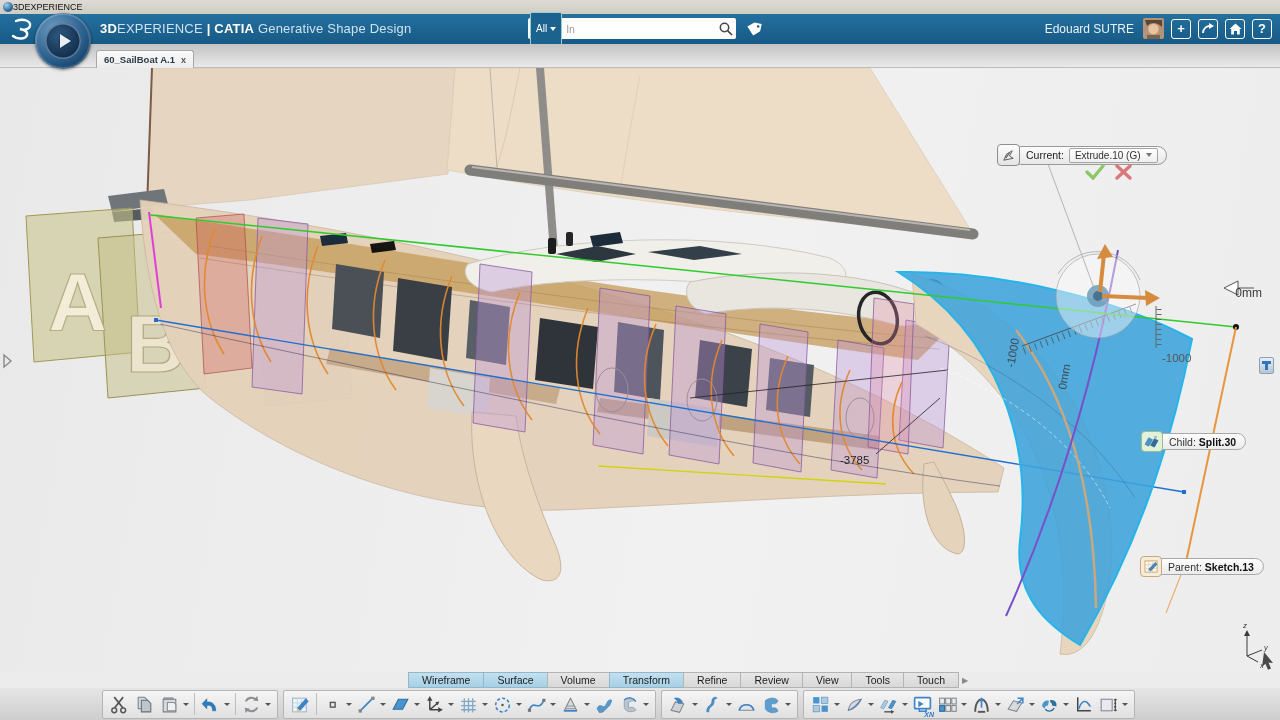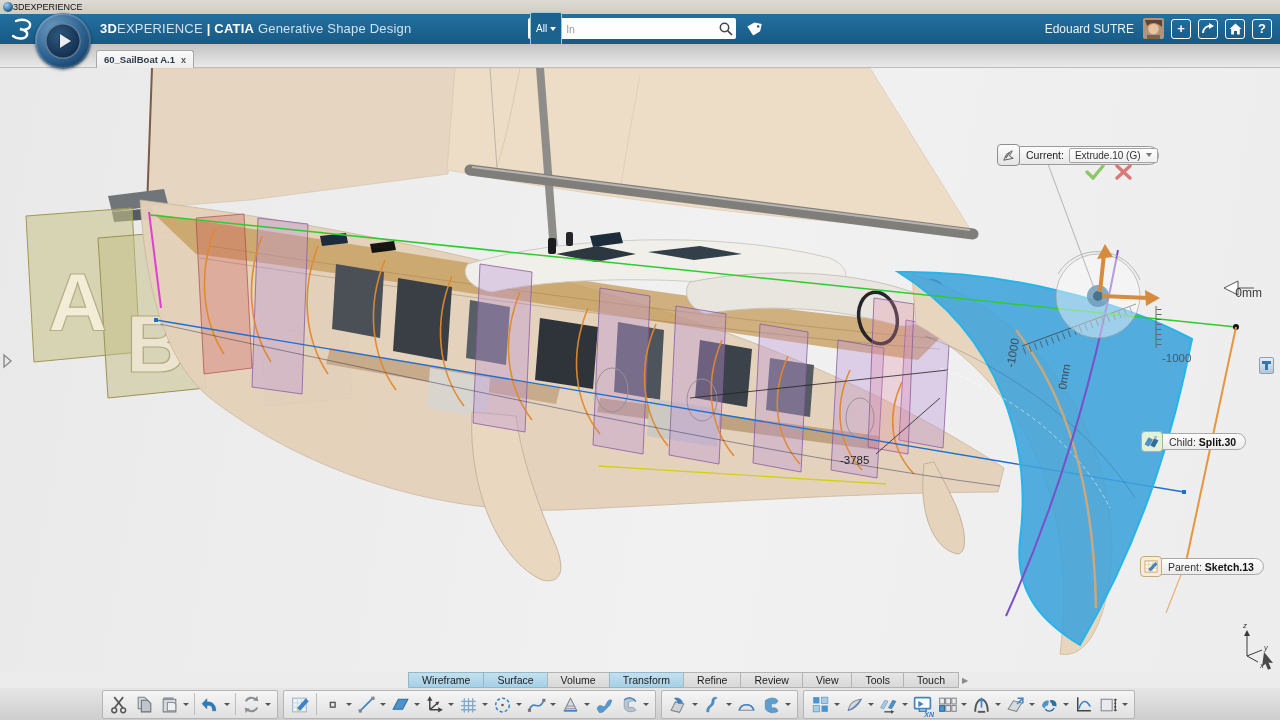--- a/index.html
+++ b/index.html
@@ -68,21 +68,21 @@
   .panel-expander .t { width:9px; height:9px; background:
      linear-gradient(#2f77c0,#2f77c0) top/9px 3px no-repeat,
      linear-gradient(#2f77c0,#2f77c0) 50% 0/3px 9px no-repeat; }
 
   
   .current-bar { position:absolute; left:997px; top:76px; display:flex; align-items:center; }
   .current-icon { width:23px; height:22px; background:linear-gradient(#fdfdfd,#e3e3e3); border:1px solid #8e8e8e;
     border-radius:4px; display:flex; align-items:center; justify-content:center; z-index:2; }
   .current-pill { margin-left:-3px; height:19px; background:linear-gradient(#fcfcfc,#e7e7e7);
     border:1px solid #9a9a9a; border-radius:4px 10px 10px 4px; display:flex; align-items:center;
-    padding:0 0 0 8px; gap:5px; font-size:10.5px; color:#222; }
+    padding:0 8px 0 8px; gap:5px; font-size:10.5px; color:#222; }
   .current-dd { height:15px; border:1px solid #a5a5a5; background:linear-gradient(#fff,#efefef);
     border-radius:2px; display:flex; align-items:center; gap:5px; padding:0 5px; font-size:10px; color:#333; }
   .current-dd .caret { width:0; height:0; border-left:3px solid transparent; border-right:3px solid transparent; border-top:4px solid #777; }
 
   .ok-cancel { position:absolute; left:1085px; top:96px; display:flex; gap:10px; }
 
   .tag-pill { position:absolute; display:flex; align-items:center; }
   .tag-pill .pic { width:22px; height:21px; border-radius:4px; display:flex; align-items:center; justify-content:center; z-index:2; }
   .tag-pill .txt { margin-left:-4px; height:17px; background:linear-gradient(#fdfdfd,#ebebeb);
     border:1px solid #a8a8a8; border-radius:3px 9px 9px 3px; display:flex; align-items:center;

